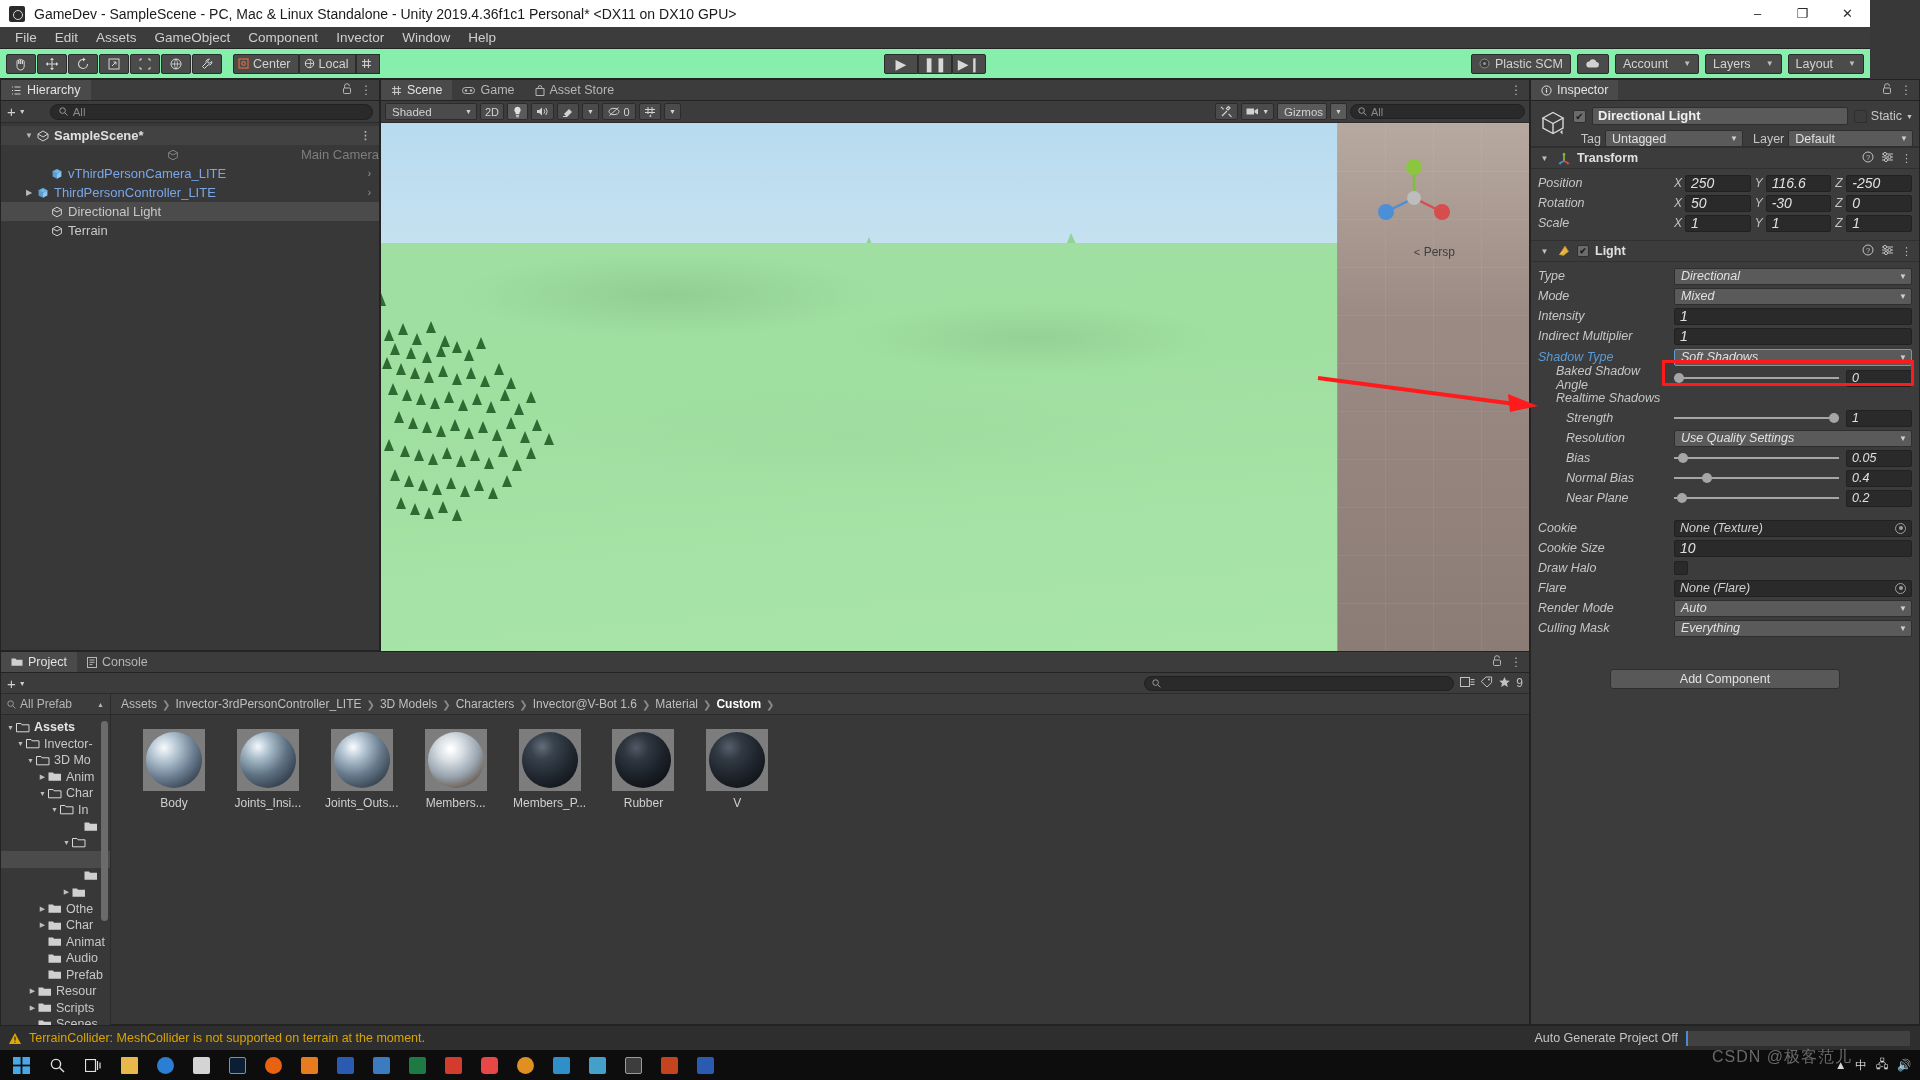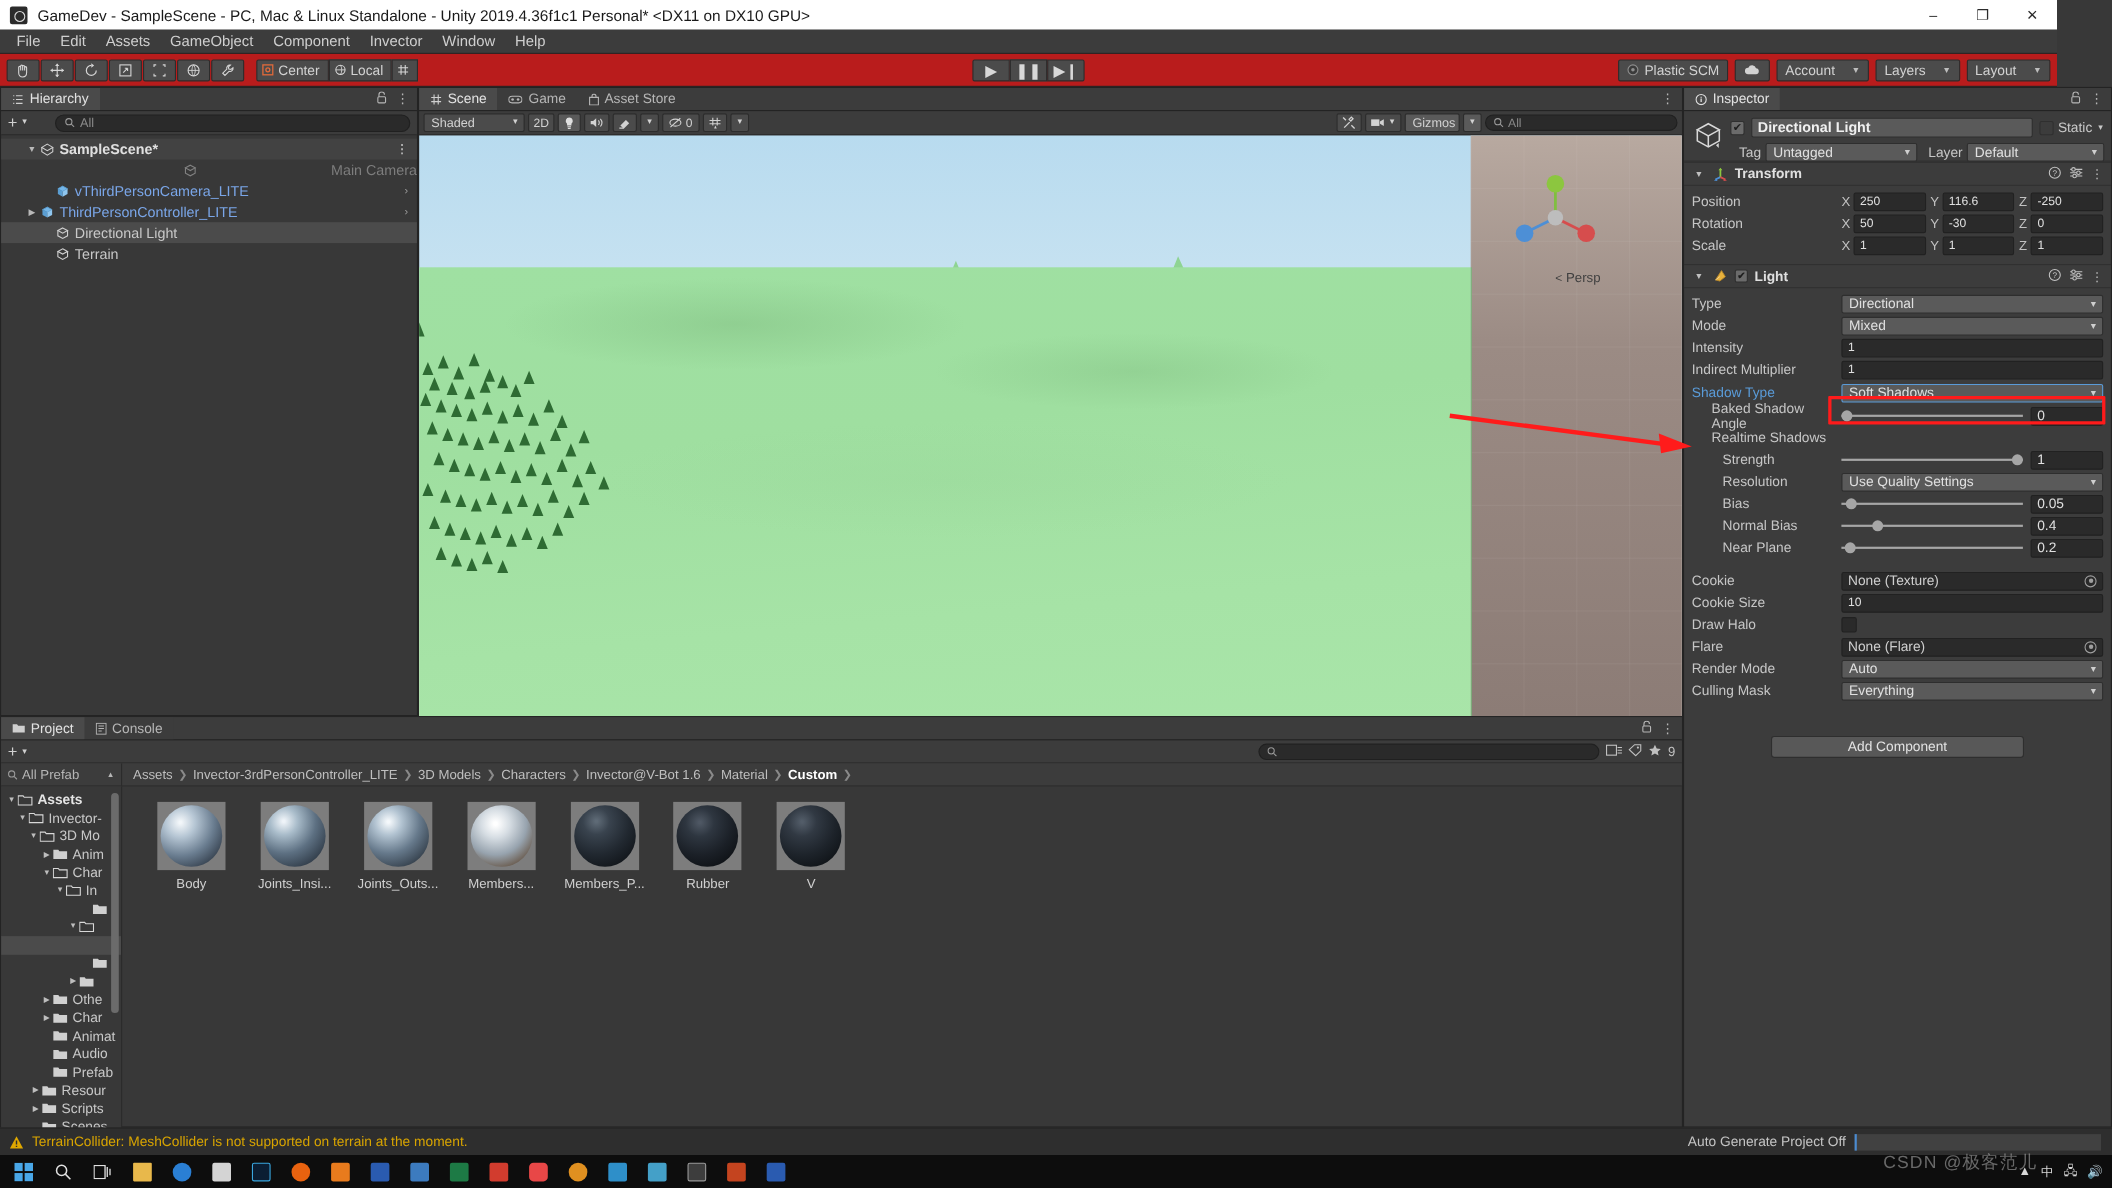--- a/index.html
+++ b/index.html
@@ -33,21 +33,21 @@
 
   
   .menubar {
     height:22px; background:#3c3c3c; display:flex; align-items:center;
     padding-left:6px; border-bottom:1px solid #232323;
   }
   .menu-item { padding:0 9px; font-size:13.5px; color:#cfcfcf; line-height:22px; }
 
   
   .toolbar {
-    height:30px; background:#b91c1c; display:flex; align-items:center;
+    height:30px; background:#86efac; display:flex; align-items:center;
     padding:0 6px; border-bottom:1px solid #232323; position:relative;justify-content:center;
   }
   .tbtn {
     height:20px; min-width:30px; padding:0 5px; margin-right:1px;
     background:#4b4b4b; border:1px solid #2c2c2c; border-radius:2px;
     display:flex; align-items:center; justify-content:center;
     color:#d2d2d2; font-size:12px;
   }
   .tbtn svg { display:block; }
   .pivot-group { display:flex; margin-left:10px; }
@@ -214,30 +214,30 @@
   .dd .caret { font-size:8px; color:#cfcfcf; }
 
   .comp-header {
     height:22px; background:#3c3c3c; border-top:1px solid #303030; border-bottom:1px solid #303030;
     display:flex; align-items:center; gap:6px; padding:0 7px;
     font-size:12.5px; font-weight:bold; color:#e0e0e0;
   }
   .comp-header .tri { font-size:8px; width:13px; color:#c0c0c0; }
   .comp-header .tools { margin-left:auto; display:flex; align-items:center; gap:7px; color:#c2c2c2; font-size:11px; font-weight:normal; }
   .comp-body { padding:4px 7px 7px 7px; }
-  .prow { display:flex; align-items:center; height:20px; font-size:12.5px; }
+  .prow { display:flex; align-items:center; height:20px; font-size:12.5px;font-style:italic; }
   .prow .plabel { width:136px; color:#c6c6c6; flex:none; }
   .prow .plabel.ind1 { padding-left:18px; }
   .prow .plabel.ind2 { padding-left:28px; }
   .pfields { flex:1; display:flex; align-items:center; gap:4px; }
   .vec { display:flex; align-items:center; gap:3px; flex:1; }
   .vec .ax { color:#c2c2c2; font-size:12px; width:8px; }
   .tfield {
     flex:1; height:17px; background:#2a2a2a; border:1px solid #212121; border-radius:2px;
-    font-size:11px; color:#e0e0e0; padding:0 5px; line-height:15px;
+    font-size:14px; color:#e0e0e0; padding:0 5px; line-height:15px;
   }
   .colorfield {
     flex:1; height:17px; border:1px solid #212121; border-radius:1px;
   }
   .eyedrop { width:18px; height:17px; background:#5a5a5a; border:1px solid #2e2e2e;
              display:flex; align-items:center; justify-content:center; color:#d8d8d8; font-size:11px; }
   .objfield {
     flex:1; height:17px; background:#2a2a2a; border:1px solid #212121; border-radius:2px;
     font-size:12.5px; color:#cfcfcf; padding:0 5px; line-height:15px;
     display:flex; align-items:center; justify-content:space-between;

